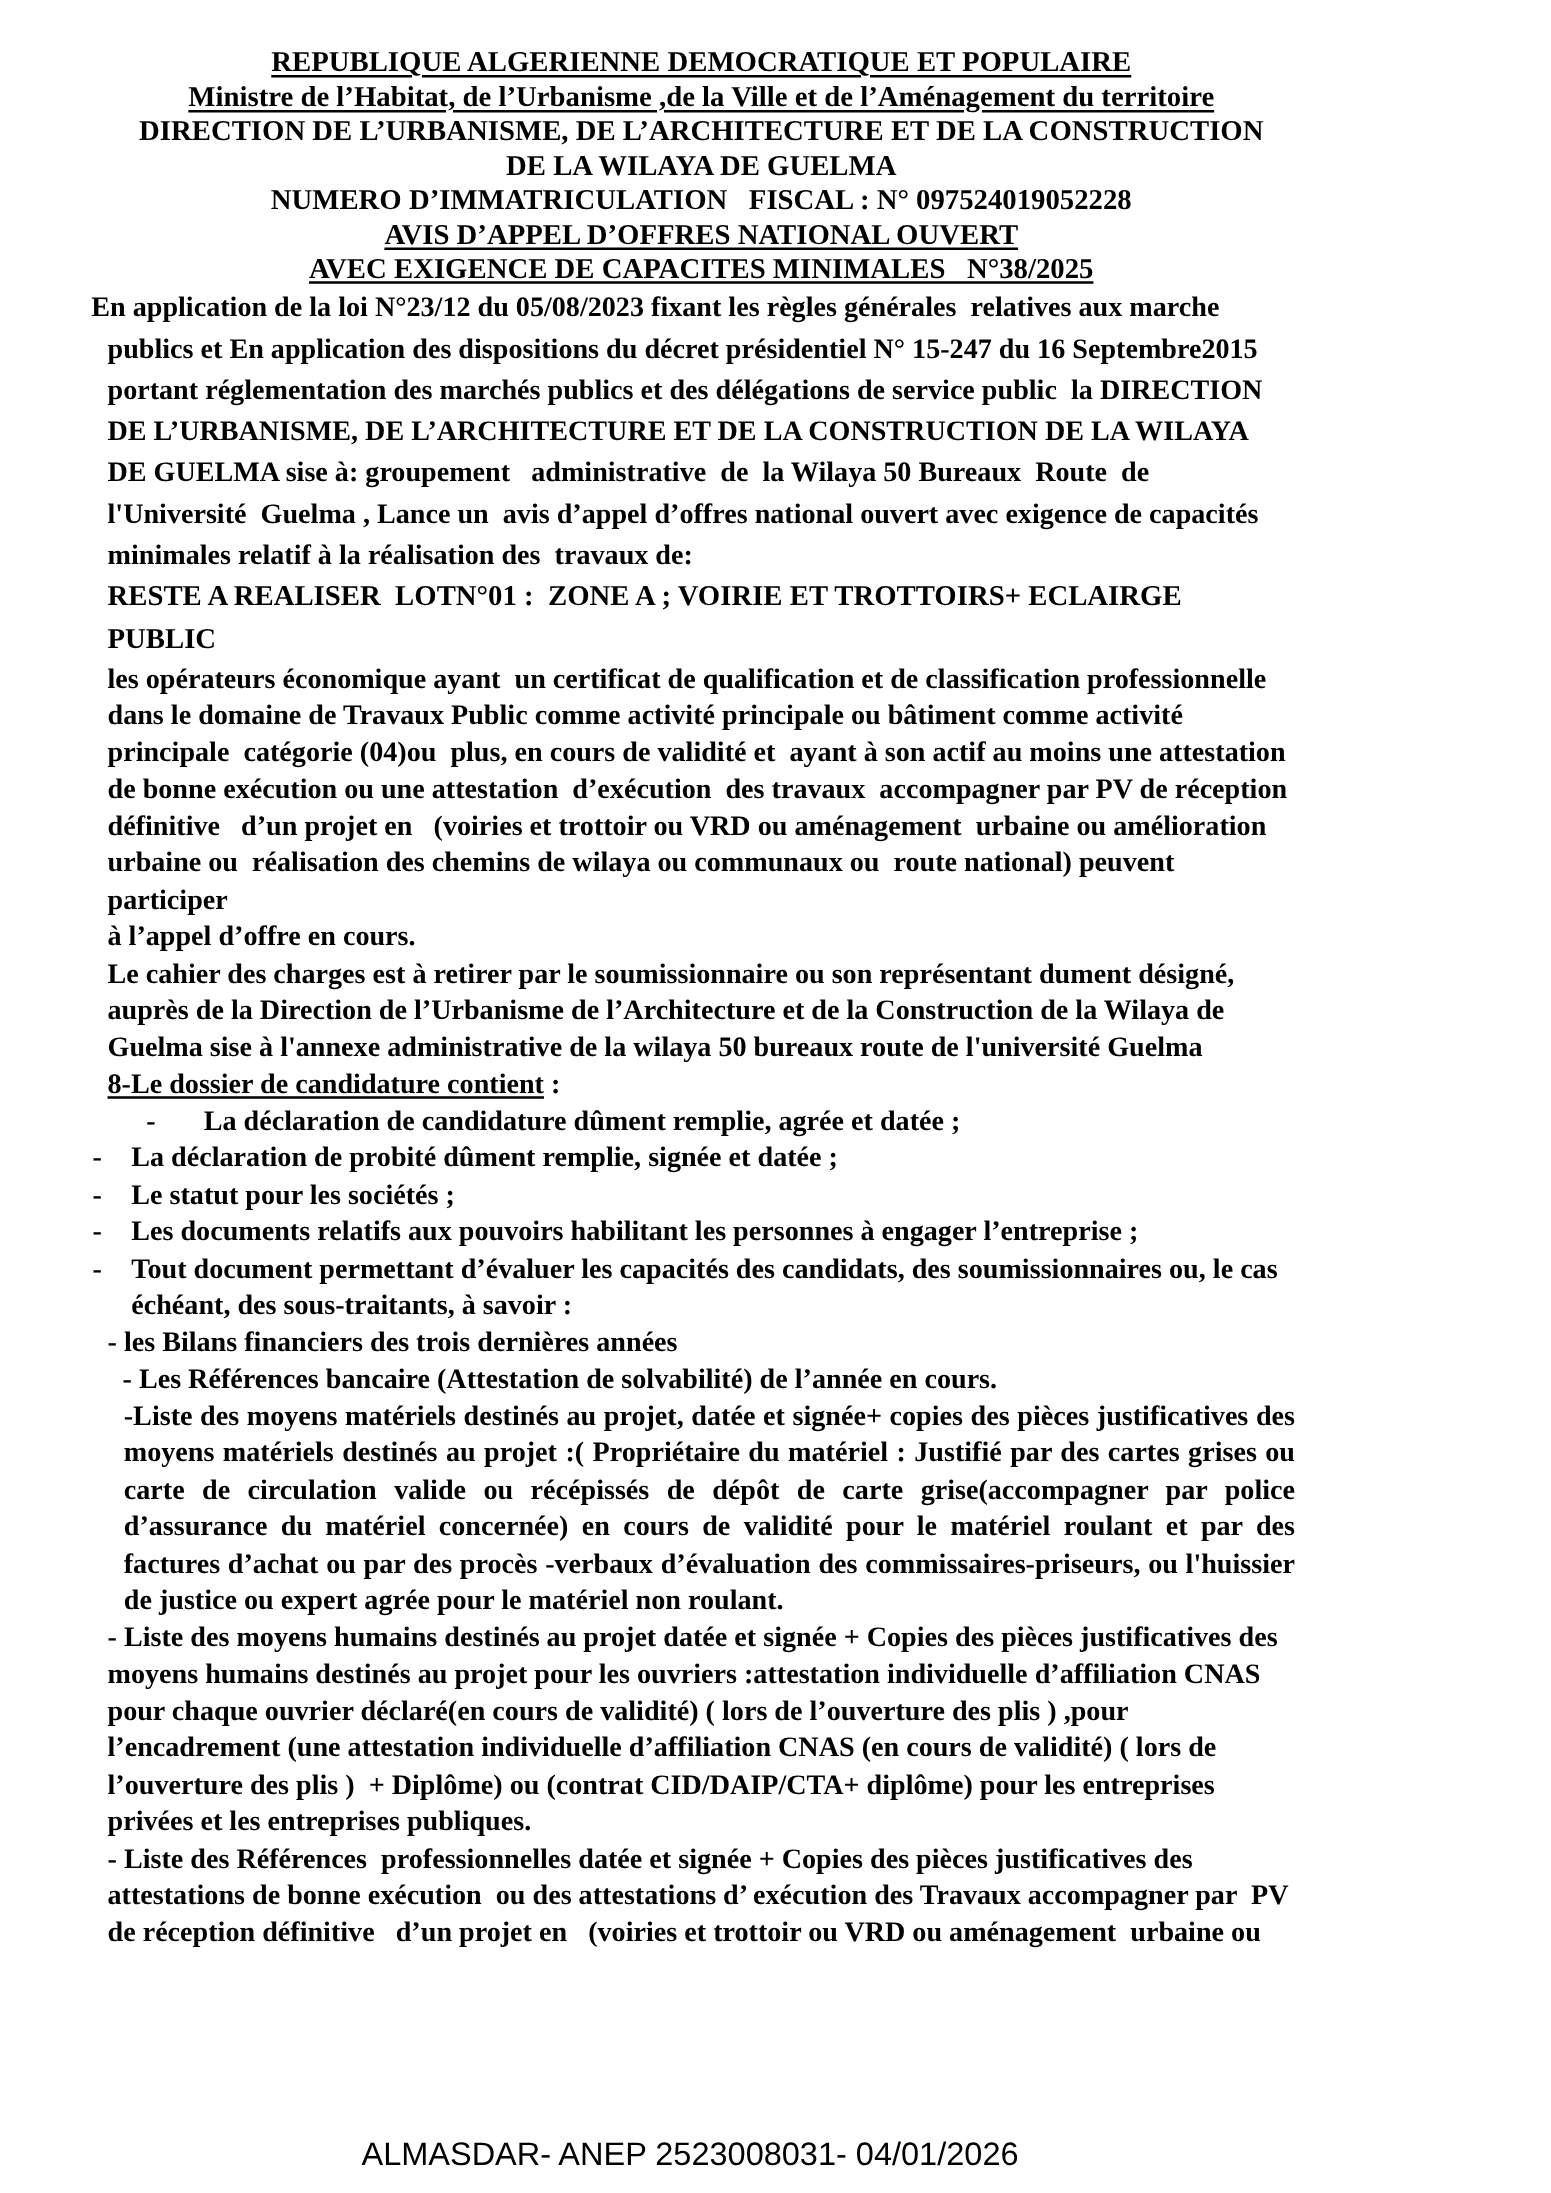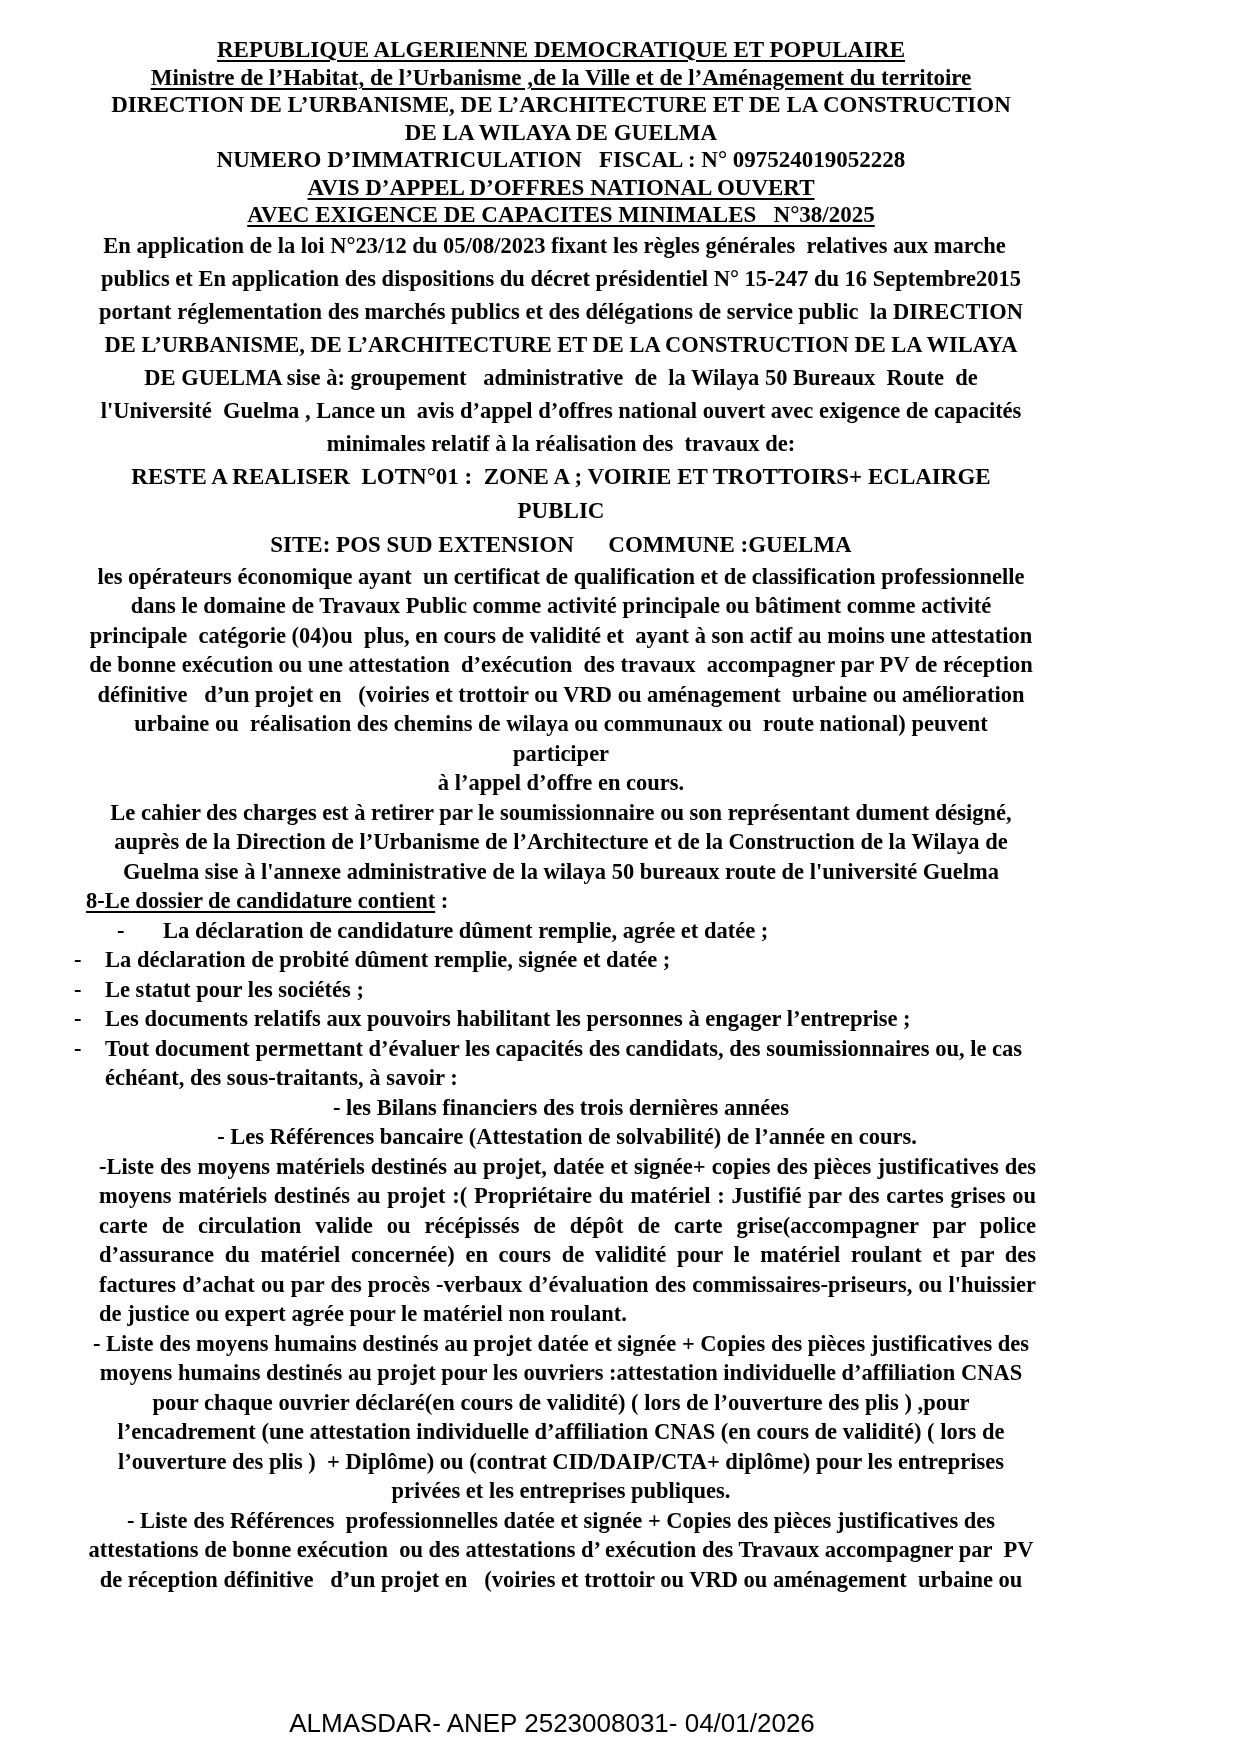--- a/index.html
+++ b/index.html
@@ -33,28 +33,26 @@
     text-decoration: underline;
     text-decoration-thickness: 2px;
     text-underline-offset: 3px;
   }
   
   .para {
     margin: 0;
     font-size: 22.5px;
     line-height: 29.5px;
     white-space: pre-wrap;
-    text-align: center;
   }
   .intro {
     line-height: 33px;
     text-indent: -13px;
   }
   .lot {
-    text-align: center;
     font-size: 23px;
     line-height: 34px;
     white-space: pre-wrap;
   }
   .heading-line {
     font-size: 22.5px;
     line-height: 29.5px;
   }
   .bullet {
     display: flex;
@@ -110,21 +108,20 @@
 
   <p class="para intro">En application de la loi N°23/12 du 05/08/2023 fixant les règles générales  relatives aux marche
 publics et En application des dispositions du décret présidentiel N° 15-247 du 16 Septembre2015
 portant réglementation des marchés publics et des délégations de service public  la DIRECTION
 DE L’URBANISME, DE L’ARCHITECTURE ET DE LA CONSTRUCTION DE LA WILAYA
 DE GUELMA sise à: groupement   administrative  de  la Wilaya 50 Bureaux  Route  de
 l'Université  Guelma , Lance un  avis d’appel d’offres national ouvert avec exigence de capacités
 minimales relatif à la réalisation des  travaux de:</p>
 
   <div class="lot">RESTE A REALISER  LOTN°01 :  ZONE A ; VOIRIE ET TROTTOIRS+ ECLAIRGE PUBLIC</div>
-  <div class="lot">SITE: POS SUD EXTENSION      COMMUNE :GUELMA</div>
 
   <p class="para">les opérateurs économique ayant  un certificat de qualification et de classification professionnelle
 dans le domaine de Travaux Public comme activité principale ou bâtiment comme activité
 principale  catégorie (04)ou  plus, en cours de validité et  ayant à son actif au moins une attestation
 de bonne exécution ou une attestation  d’exécution  des travaux  accompagner par PV de réception
 définitive   d’un projet en   (voiries et trottoir ou VRD ou aménagement  urbaine ou amélioration
 urbaine ou  réalisation des chemins de wilaya ou communaux ou  route national) peuvent participer
 à l’appel d’offre en cours.</p>
 
   <p class="para">Le cahier des charges est à retirer par le soumissionnaire ou son représentant dument désigné,

